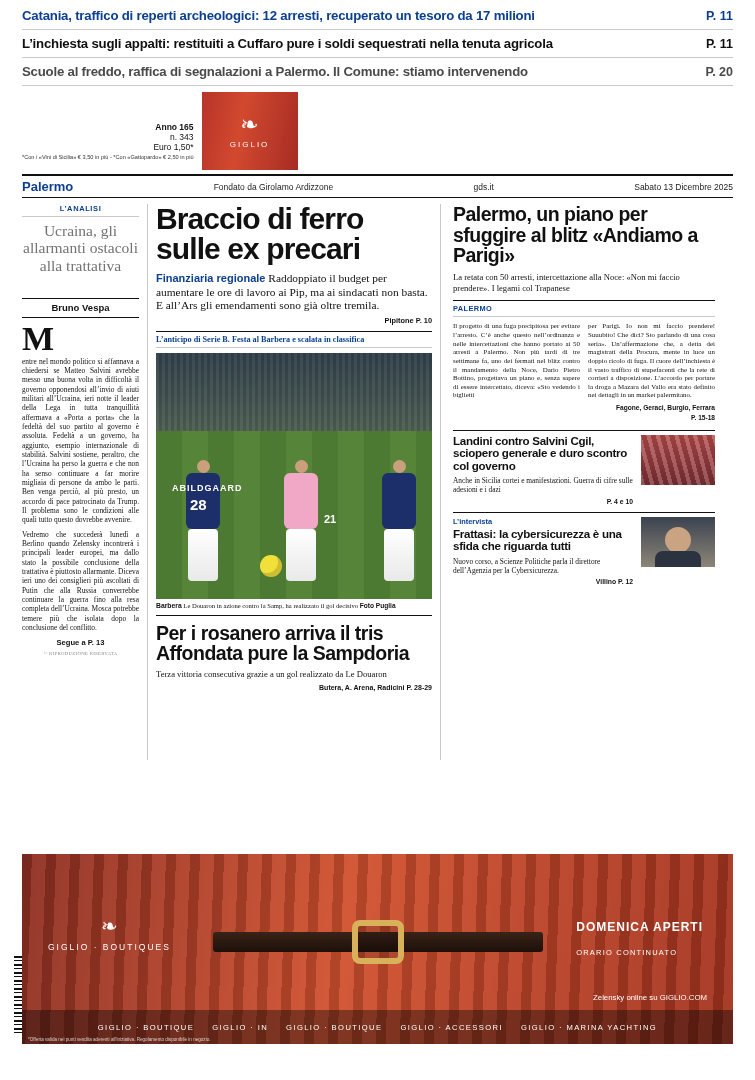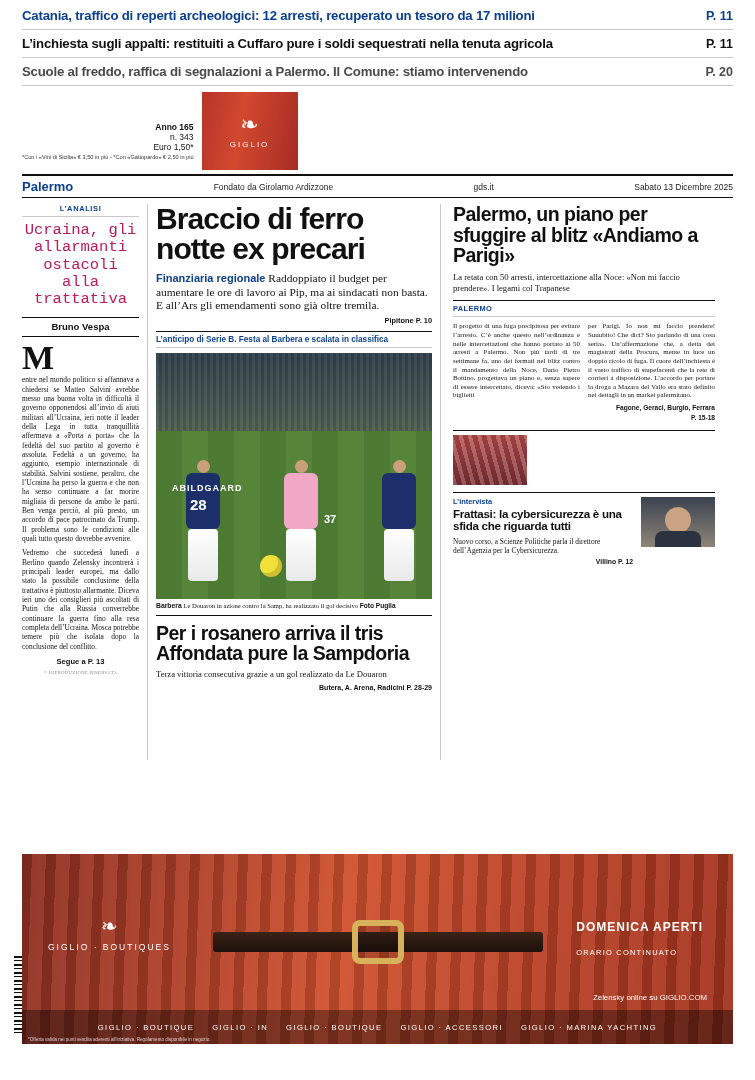--- a/index.html
+++ b/index.html
@@ -78,43 +78,43 @@
   .col-mid { width:292px; padding:0 8px; }
   .col-right { width:275px; padding-left:12px; border-left:1px solid #c9c9c9; }
 
   
   .kicker-small {
     font-family:"Liberation Sans", sans-serif; font-size:7.5px; font-weight:bold;
     color:#0b3f8f; letter-spacing:0.6px; text-align:center;
     border-bottom:1px solid #c9c9c9; padding-bottom:3px; margin-bottom:5px;
   }
   .left-title {
-    font-family:Liberation Mono, monospace; font-size:15.5px; font-weight:normal;
-    line-height:1.12; text-align:center; color:#be185d; margin-bottom:8px;
+    font-family:Liberation Serif, serif; font-size:15.5px; font-weight:normal;
+    line-height:1.12; text-align:center; color:#737373; margin-bottom:24px;
   }
   .author-rule { border-top:1px solid #111; margin:6px 0 3px; }
   .author-name { font-family:"Liberation Sans", sans-serif; font-size:9.5px; font-weight:bold; text-align:center; margin-bottom:4px; }
   .author-rule2 { border-top:1px solid #111; margin-bottom:6px; }
   .dropcap-line { font-family:"Liberation Serif", serif; font-size:34px; font-weight:bold; line-height:0.9; margin-bottom:2px; }
   .left-body { font-size:7.4px; line-height:1.26; text-align:justify; color:#111; }
   .left-body p { margin:0 0 5px 0; }
   .segue { font-family:"Liberation Sans", sans-serif; font-size:7.6px; font-weight:bold; text-align:center; margin-top:6px; }
   .riprod { font-size:4.8px; color:#888; text-align:center; margin-top:4px; letter-spacing:0.3px; }
 
   
   .lead-title {
     font-family:"Liberation Sans", sans-serif; font-weight:bold;
     font-size:30px; line-height:1.0; letter-spacing:-0.9px; color:#111;
     margin:0 0 8px 0;
   }
   .lead-sub { font-size:11.4px; line-height:1.2; color:#111; }
   .lead-sub .blue-lead { color:#0b3f8f; font-family:"Liberation Sans", sans-serif; font-weight:bold; font-size:11px; }
   .byline-right { font-family:"Liberation Sans", sans-serif; font-size:7.4px; font-weight:bold; text-align:right; margin-top:3px; }
   .photo-kicker {
-    font-family:Liberation Sans, sans-serif; font-size:8.2px; font-weight:bold;
+    font-family:Liberation Serif, serif; font-size:8.2px; font-weight:bold;
     color:#0b3f8f; border-top:1px solid #111; border-bottom:1px solid #c9c9c9;
     padding:3px 0; margin-top:6px;
   }
   .photo {
     width:100%; height:246px; margin-top:5px; position:relative; overflow:hidden;
     background:linear-gradient(#6f8f4e,#3f5c2b);
   }
   .pitch { position:absolute; inset:0; background:
       repeating-linear-gradient(90deg,#4d7a33 0px,#4d7a33 26px,#568539 26px,#568539 52px);
   }
@@ -255,21 +255,21 @@
       <div class="dropcap-line">M</div>
       <div class="left-body">
         <p>entre nel mondo politico si affannava a chiedersi se Matteo Salvini avrebbe messo una buona volta in difficoltà il governo opponendosi all’invio di aiuti militari all’Ucraina, ieri notte il leader della Lega in tutta tranquillità affermava a «Porta a porta» che la fedeltà del suo partito al governo è assoluta. Fedeltà a un governo, ha aggiunto, esempio internazionale di stabilità. Salvini sostiene, peraltro, che l’Ucraina ha perso la guerra e che non ha senso continuare a far morire migliaia di persone da ambo le parti. Ben venga perciò, al più presto, un accordo di pace patrocinato da Trump. Il problema sono le condizioni alle quali tutto questo dovrebbe avvenire.</p>
         <p>Vedremo che succederà lunedì a Berlino quando Zelensky incontrerà i principali leader europei, ma dallo stato la possibile conclusione della trattativa è piuttosto allarmante. Diceva ieri uno dei consiglieri più ascoltati di Putin che alla Russia converrebbe continuare la guerra fino alla resa completa dell’Ucraina. Mosca potrebbe temere più che isolata dopo la conclusione del conflitto.</p>
       </div>
       <div class="segue">Segue a P. 13</div>
       <div class="riprod">© RIPRODUZIONE RISERVATA</div>
     </div>
 
     <div class="col-mid">
-      <div class="lead-title">Braccio di ferro notte ex precari</div>
+      <div class="lead-title">Braccio di ferro sulle ex precari</div>
       <div class="lead-sub">
         <span class="blue-lead">Finanziaria regionale</span>
         <span>Raddoppiato il budget per aumentare le ore di lavoro ai Pip, ma ai sindacati non basta. E all’Ars gli emendamenti sono già oltre tremila.</span>
       </div>
       <div class="byline-right">Pipitone  P. 10</div>
 
       <div class="photo-kicker">L’anticipo di Serie B. Festa al Barbera e scalata in classifica</div>
 
       <div class="photo">
         <div class="pitch"></div>
@@ -284,21 +284,21 @@
             <div class="body"></div>
             <div class="legs"></div>
           </div>
         <div class="pl pl3">
             <div class="head"></div>
             <div class="body"></div>
             <div class="legs"></div>
           </div>
         <div class="abil">ABILDGAARD</div>
         <div class="num28">28</div>
-        <div class="num21">37</div>
+        <div class="num21">21</div>
         <div class="ball"></div>
       </div>
 
       <div class="caption">
         <b>Barbera</b>
         <span>Le Douaron in azione contro la Samp, ha realizzato il gol decisivo</span>
         <span class="credit">Foto Puglia</span>
       </div>
 
       <div class="mid-headline">Per i rosanero arriva il tris Affondata pure la Sampdoria</div>
@@ -315,20 +315,25 @@
             <p>Il progetto di una fuga precipitosa per evitare l’arresto. C’è anche questo nell’ordinanza e nelle intercettazioni che hanno portato ai 50 arresti a Palermo. Non più tardi di tre settimane fa, uno dei fermati nel blitz contro il mandamento della Noce, Dario Pietro Bottino, progettava un piano e, senza sapere di essere intercettato, diceva: «Sto vedendo i biglietti</p>
           </div>
         <div class="c">
           <p>per Parigi. Io non mi faccio prendere! Suuubito! Che dici? Sto parlando di una cosa seria». Un’affermazione che, a detta dei magistrati della Procura, mente in luce un doppio ricolo di fuga. Il cuore dell’inchiesta è il vasto traffico di stupefacenti che la rete di corrieri a disposizione. L’accordo per portare la droga a Mazara del Vallo era stato definito nei dettagli in un market palermitano.</p>
           <div class="r-credit">Fagone, Geraci, Burgio, Ferrara</div>
           <div class="r-credit">P. 15-18</div>
         </div>
       </div>
 
       <div class="r-item">
+        <div class="txt">
+          <div class="ttl">Landini contro Salvini Cgil, sciopero generale e duro scontro col governo</div>
+          <div class="dek">Anche in Sicilia cortei e manifestazioni. Guerra di cifre sulle adesioni e i dazi</div>
+          <div class="pg">P. 4 e 10</div>
+        </div>
         <div class="thumb protest"></div>
       </div>
 
       <div class="r-item">
         <div class="txt">
           <div class="kicker">L’intervista</div>
           <div class="ttl">Frattasi: la cybersicurezza è una sfida che riguarda tutti</div>
           <div class="dek">Nuovo corso, a Scienze Politiche parla il direttore dell’Agenzia per la Cybersicurezza.</div>
           <div class="pg">Villino  P. 12</div>
         </div>

